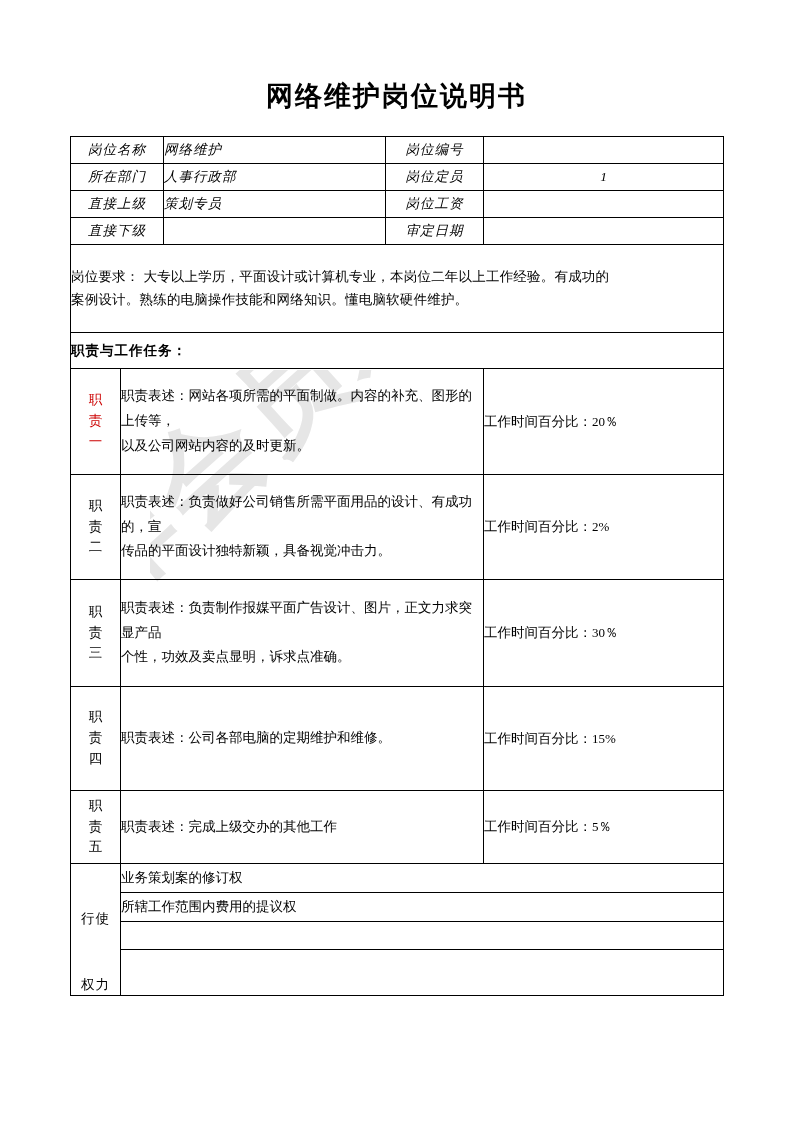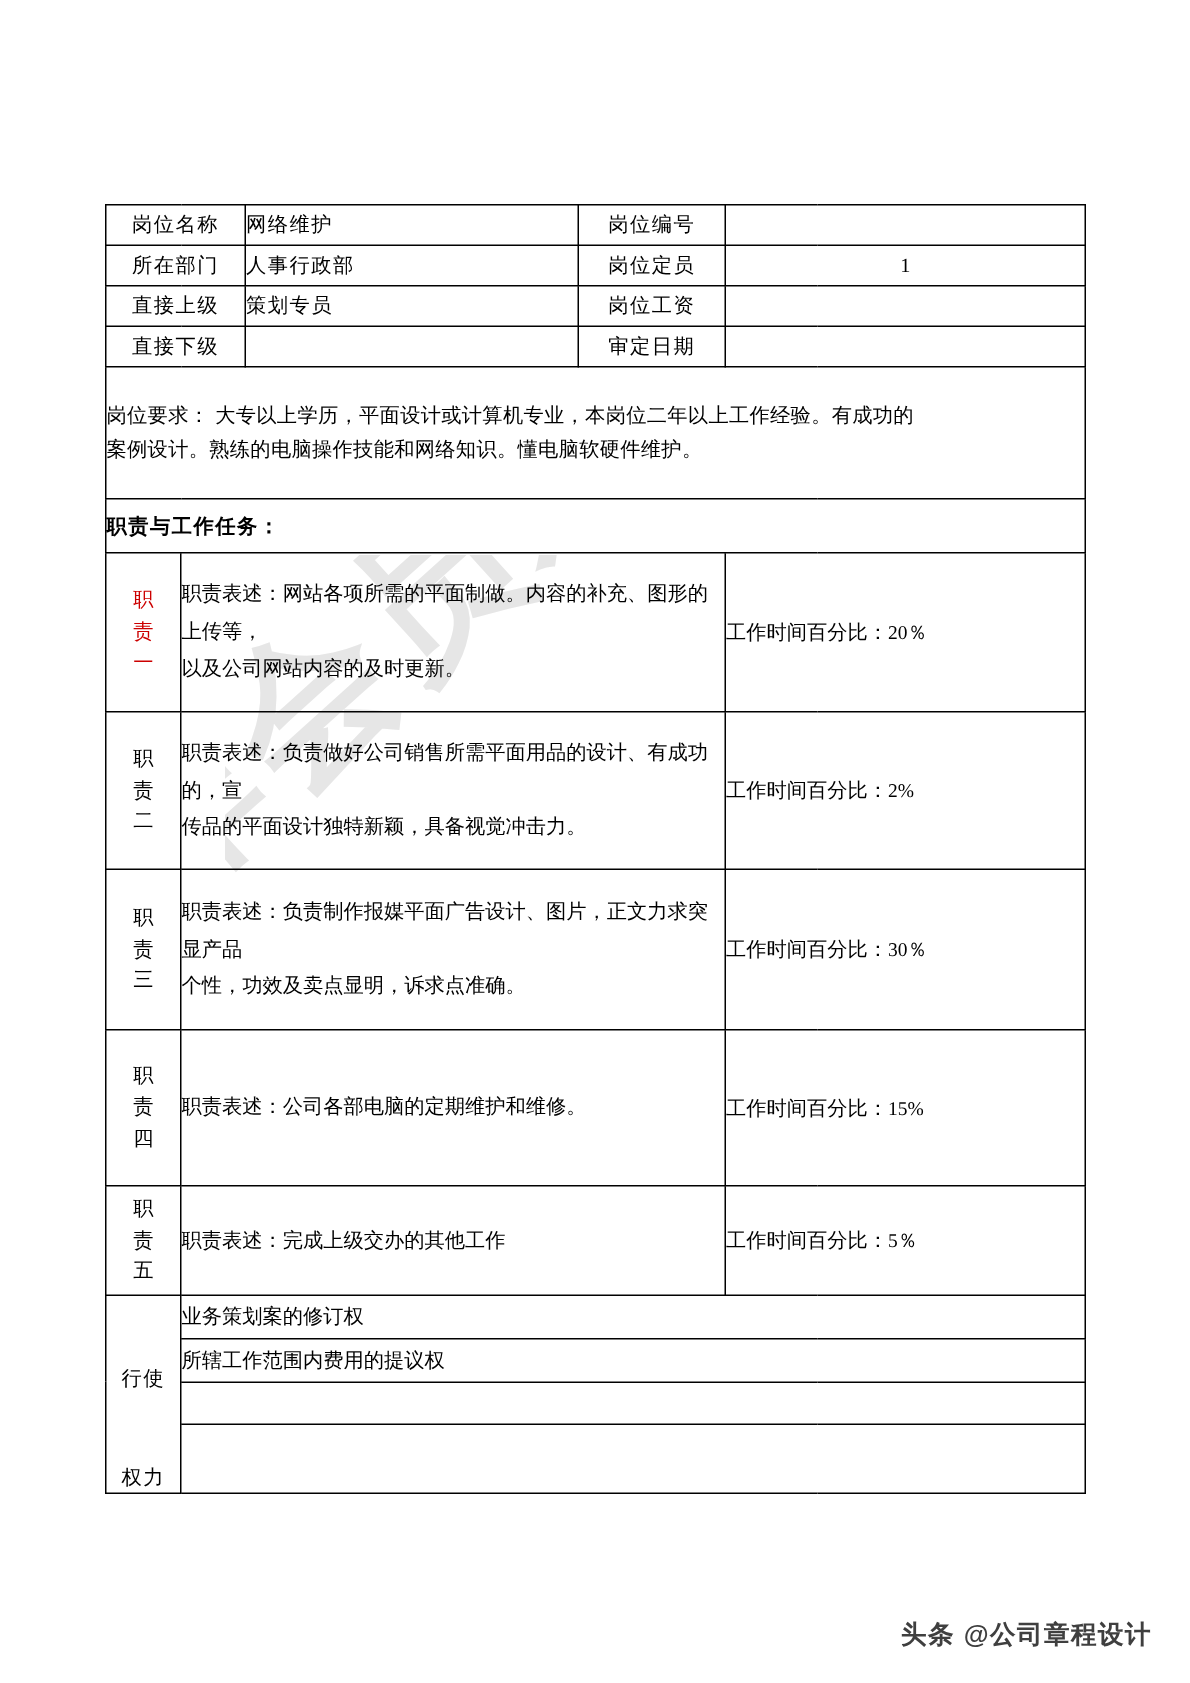--- a/index.html
+++ b/index.html
@@ -77,20 +77,21 @@
     border: 1px solid #000000;
     padding: 0;
     vertical-align: middle;
     font-size: 13.5px;
     color: #000000;
     background: transparent;
   }
 
   .cell-pad {
     padding: 3px 6px;
+    font-style: italic;
   }
 
   .lbl {
     text-align: center;
     font-size: 14.5px;
     letter-spacing: 1px;
   }
   .val-center {
     text-align: left;
     font-size: 14.5px;
@@ -186,20 +187,21 @@
 </style>
 </head>
 <body>
 
 <div class="page">
 
   <div class="watermark">
     <div class="watermark-text">非会员水印</div>
   </div>
 
+  <div class="doc-title">网络维护岗位说明书</div>
 
   <table class="doc-table">
     <colgroup>
       <col style="width:50px">
       <col style="width:43px">
       <col style="width:222px">
       <col style="width:98px">
       <col style="width:61px">
       <col style="width:179px">
     </colgroup>
@@ -327,18 +329,14 @@
       <tr>
         <td class="power-item" colspan="5"></td>
       </tr>
       <tr>
         <td class="power-item" colspan="5" style="height:26px"></td>
       </tr>
 
     </tbody>
   </table>
 
-  <div class="footer-logo">
-    <span>头条</span>
-    <span class="at">@公司章程设计</span>
-  </div>
 
 </div>
 
 </body></html>

